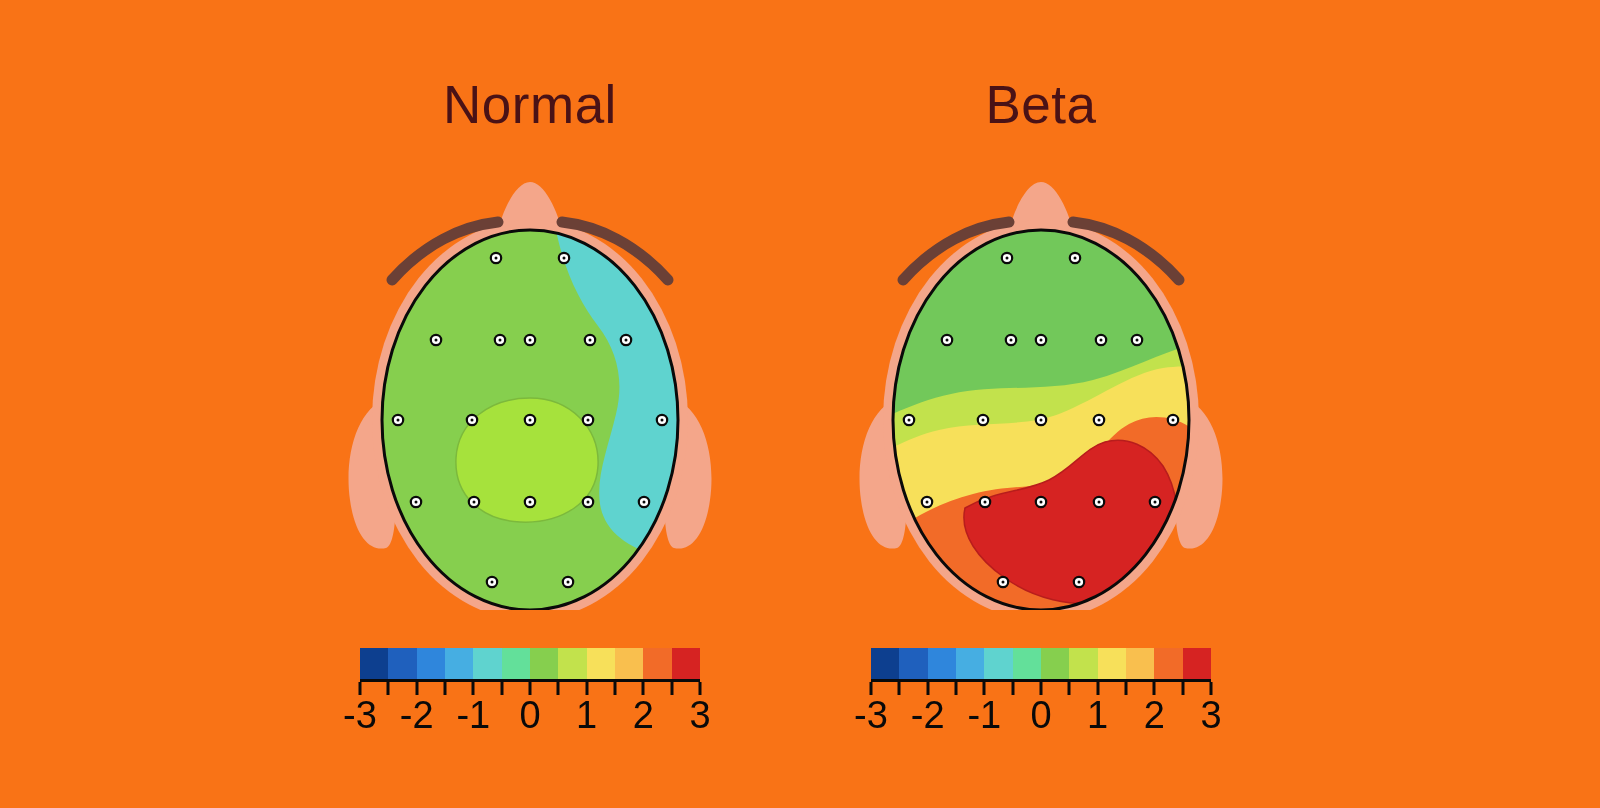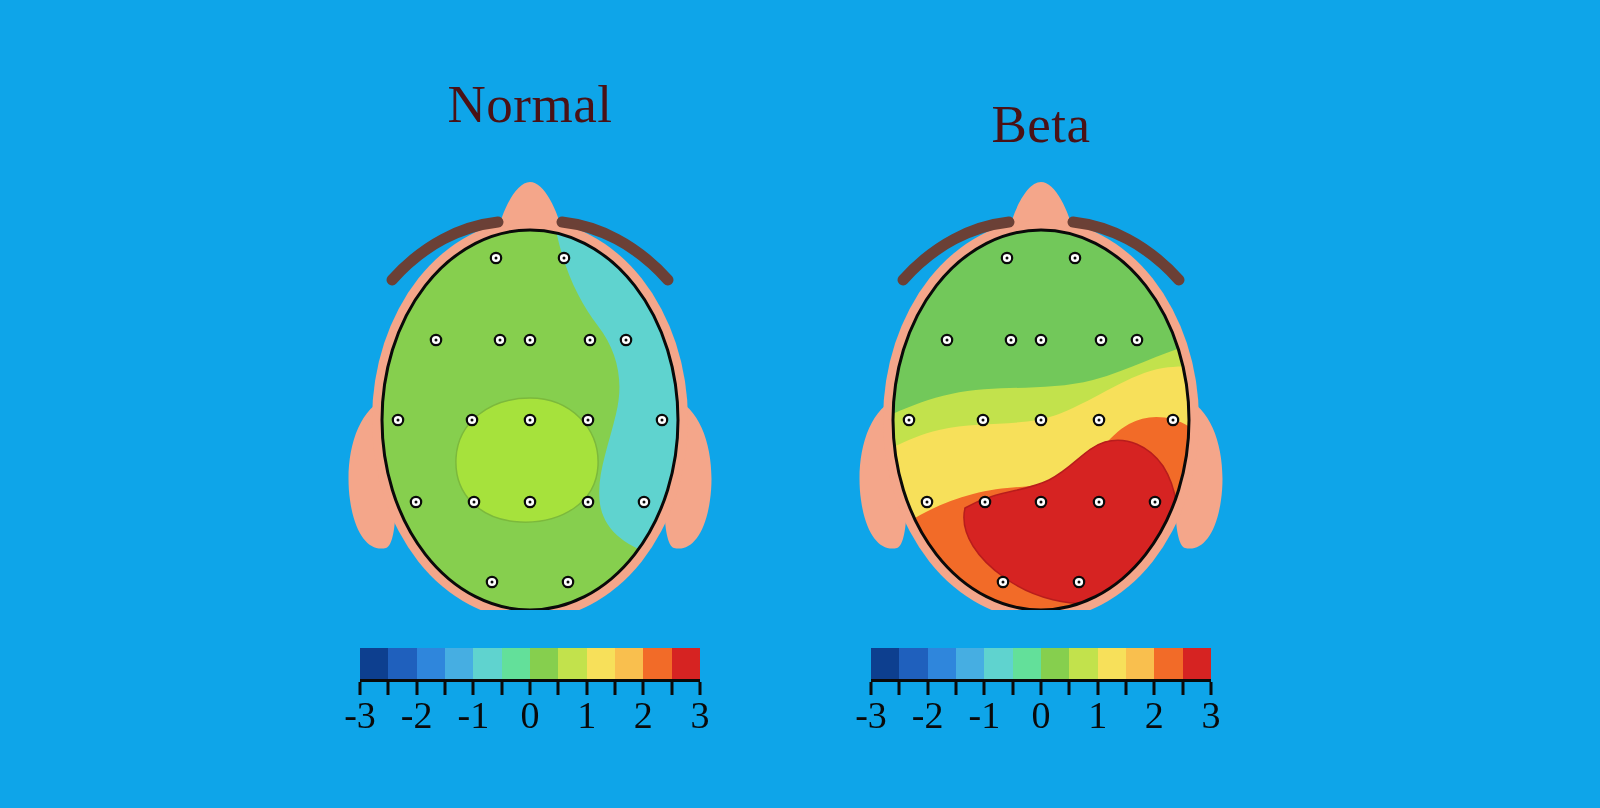--- a/index.html
+++ b/index.html
@@ -79,21 +79,21 @@
     transform: translateX(-50%);
     font-size: 38px;
     color: #0a0a0a;
     line-height: 1.05;
     white-space: nowrap;
   }
 </style>
 </head>
 <body>
 
-<div id="root" style="background: #0ea5e9; font-family: Liberation Serif, serif;">
+<div id="root" style="background: #f97316;">
 
   <div class="panel" id="panel-normal" style="left:340px; width:380px;">
 
     <div class="panel-title" style="color: rgb(74, 18, 22);">Normal</div>
 
     <div class="head-wrap">
       <svg class="head-svg" viewBox="0 0 380 440">
         <defs>
           <clipPath id="clip-head-n">
             <ellipse cx="190" cy="250" rx="148" ry="190"></ellipse>
@@ -203,21 +203,21 @@
           <div class="cbar-label" style="left: 50%; color: rgb(10, 10, 10);">0</div>
           <div class="cbar-label" style="left: 66.6667%; color: rgb(10, 10, 10);">1</div>
           <div class="cbar-label" style="left: 83.3333%; color: rgb(10, 10, 10);">2</div>
           <div class="cbar-label" style="left: 100%; color: rgb(10, 10, 10);">3</div>
         </div>
     </div>
   </div>
 
   <div class="panel" id="panel-beta" style="left:851px; width:380px;">
 
-    <div class="panel-title" style="color: rgb(74, 18, 22); margin-top: 20px;">Beta</div>
+    <div class="panel-title" style="color: rgb(74, 18, 22);">Beta</div>
 
     <div class="head-wrap">
       <svg class="head-svg" viewBox="0 0 380 440">
         <defs>
           <clipPath id="clip-head-b">
             <ellipse cx="190" cy="250" rx="148" ry="190"></ellipse>
           </clipPath>
         </defs>
 
         <path d="M 48 228 C 16 238 4 288 10 330 C 15 366 30 382 46 378 C 58 374 56 320 56 290 Z" fill="#f4a68a"></path>

